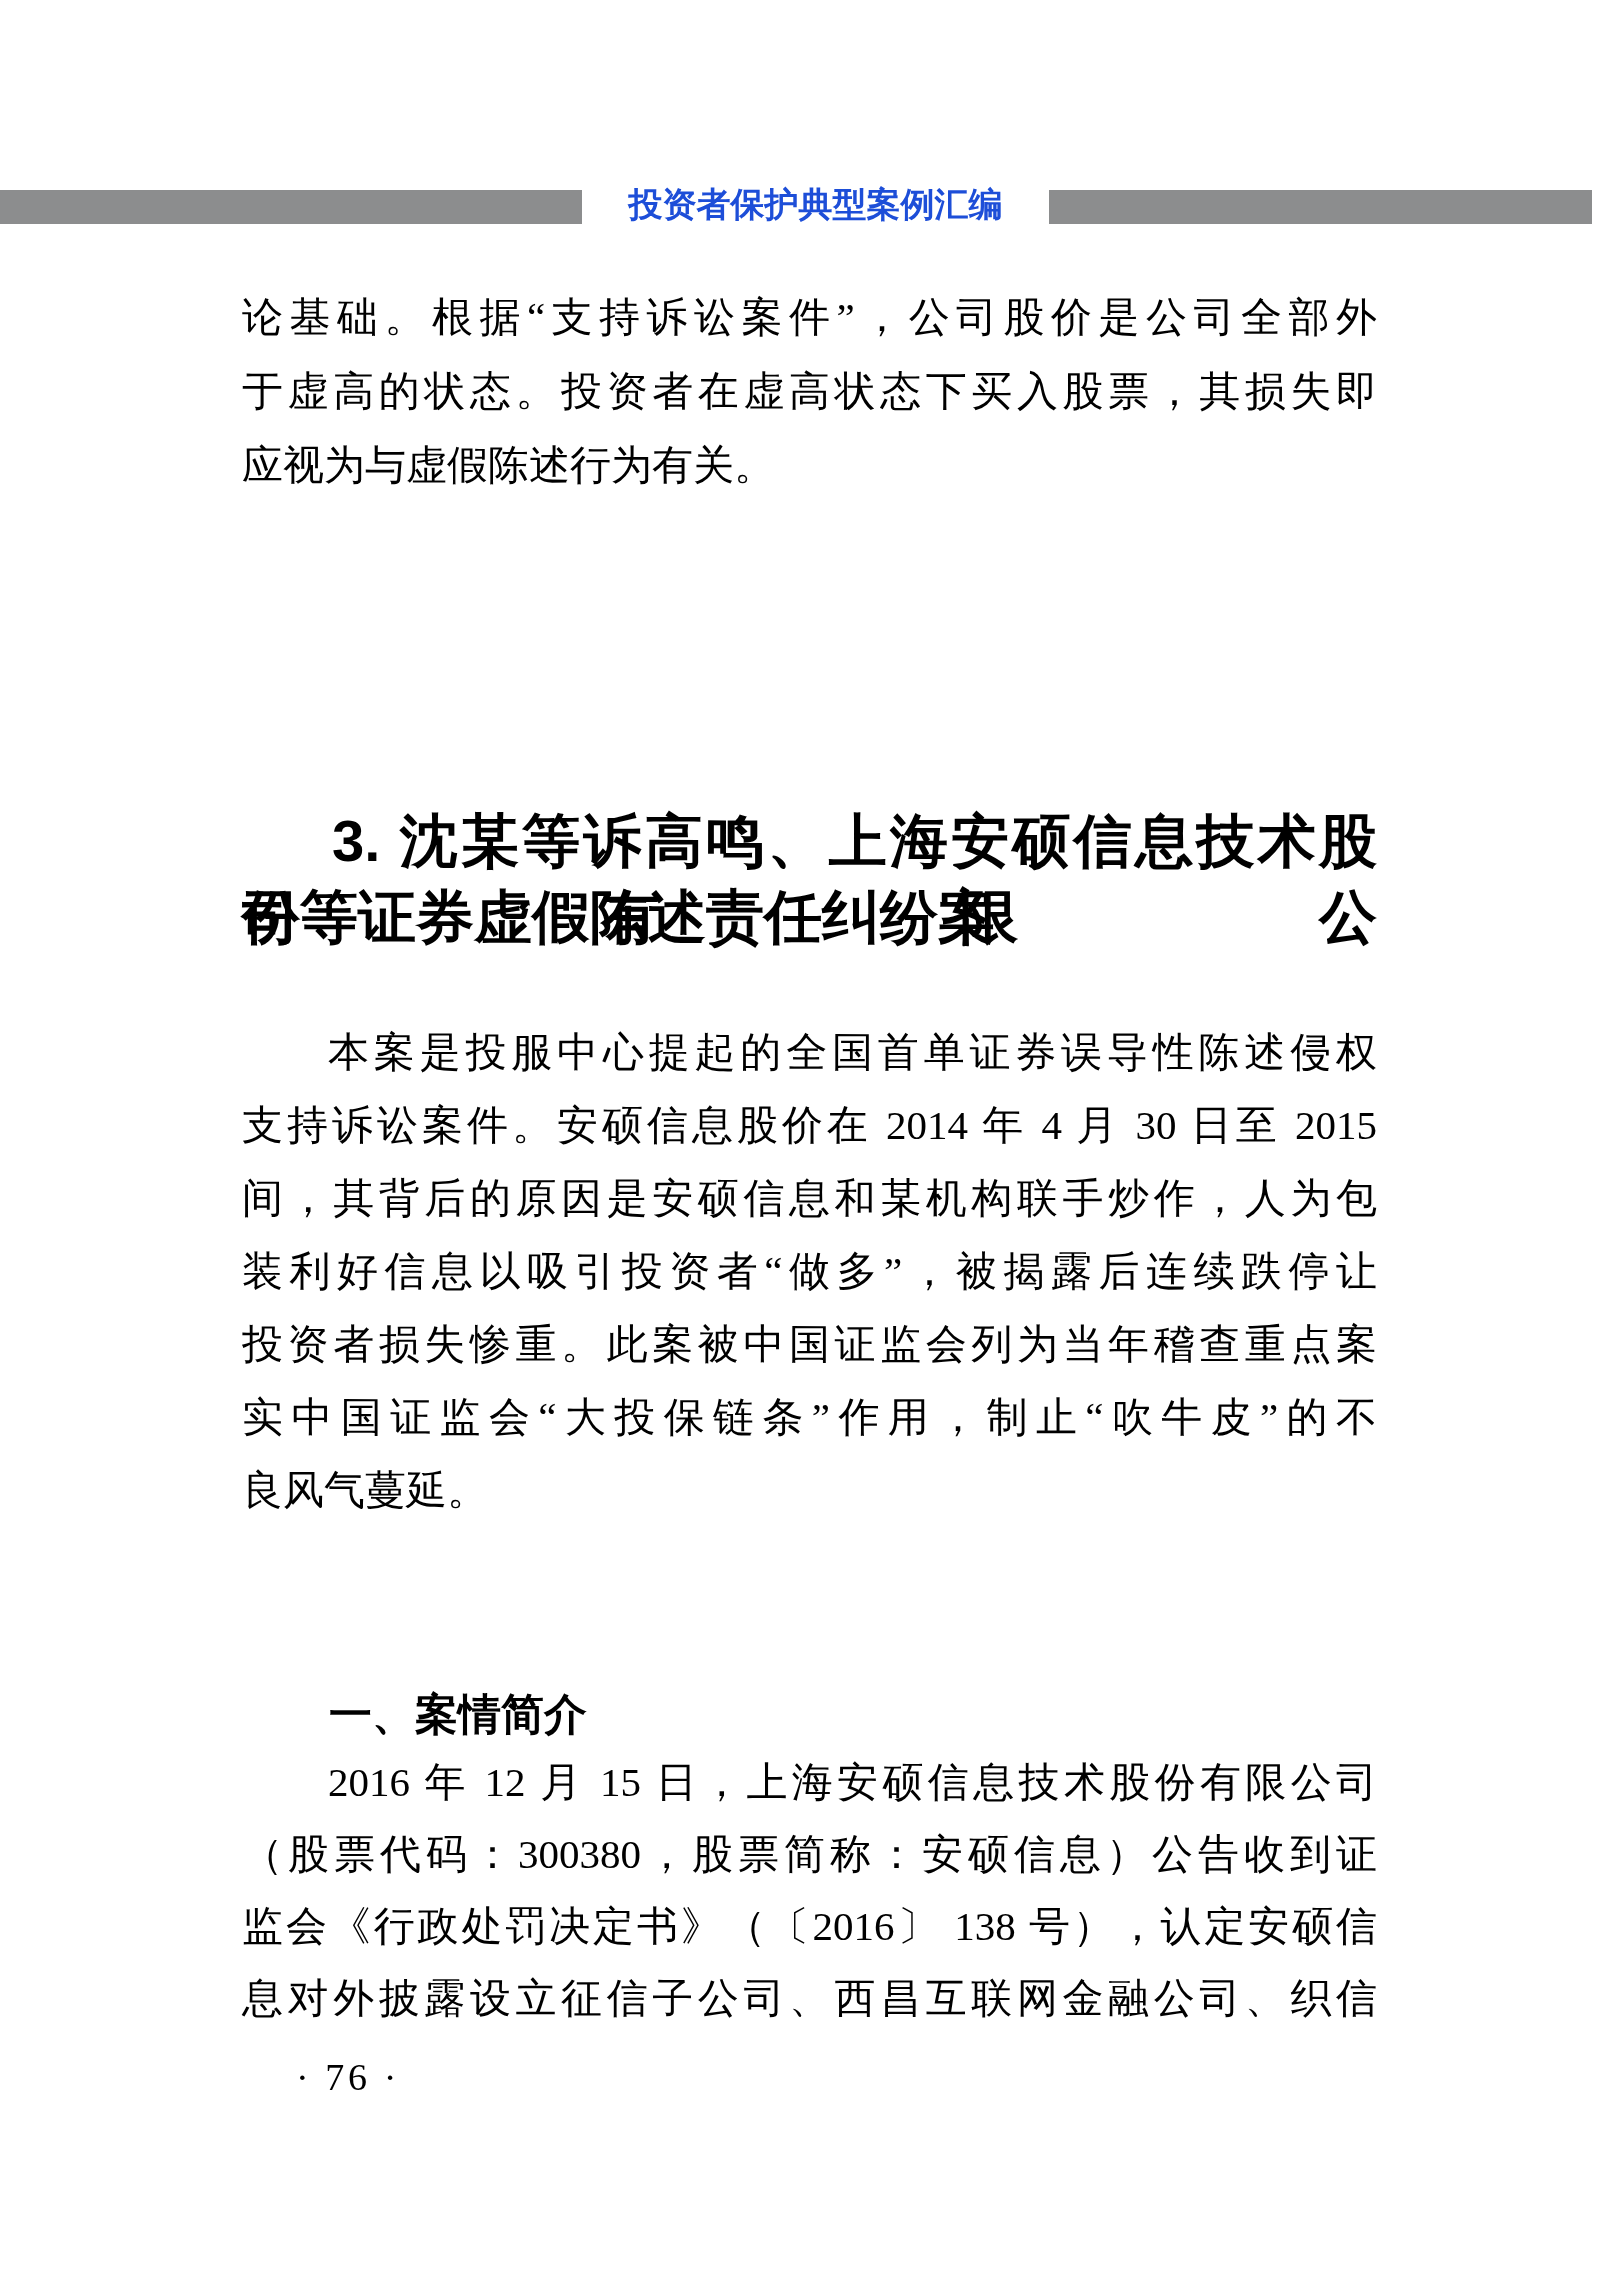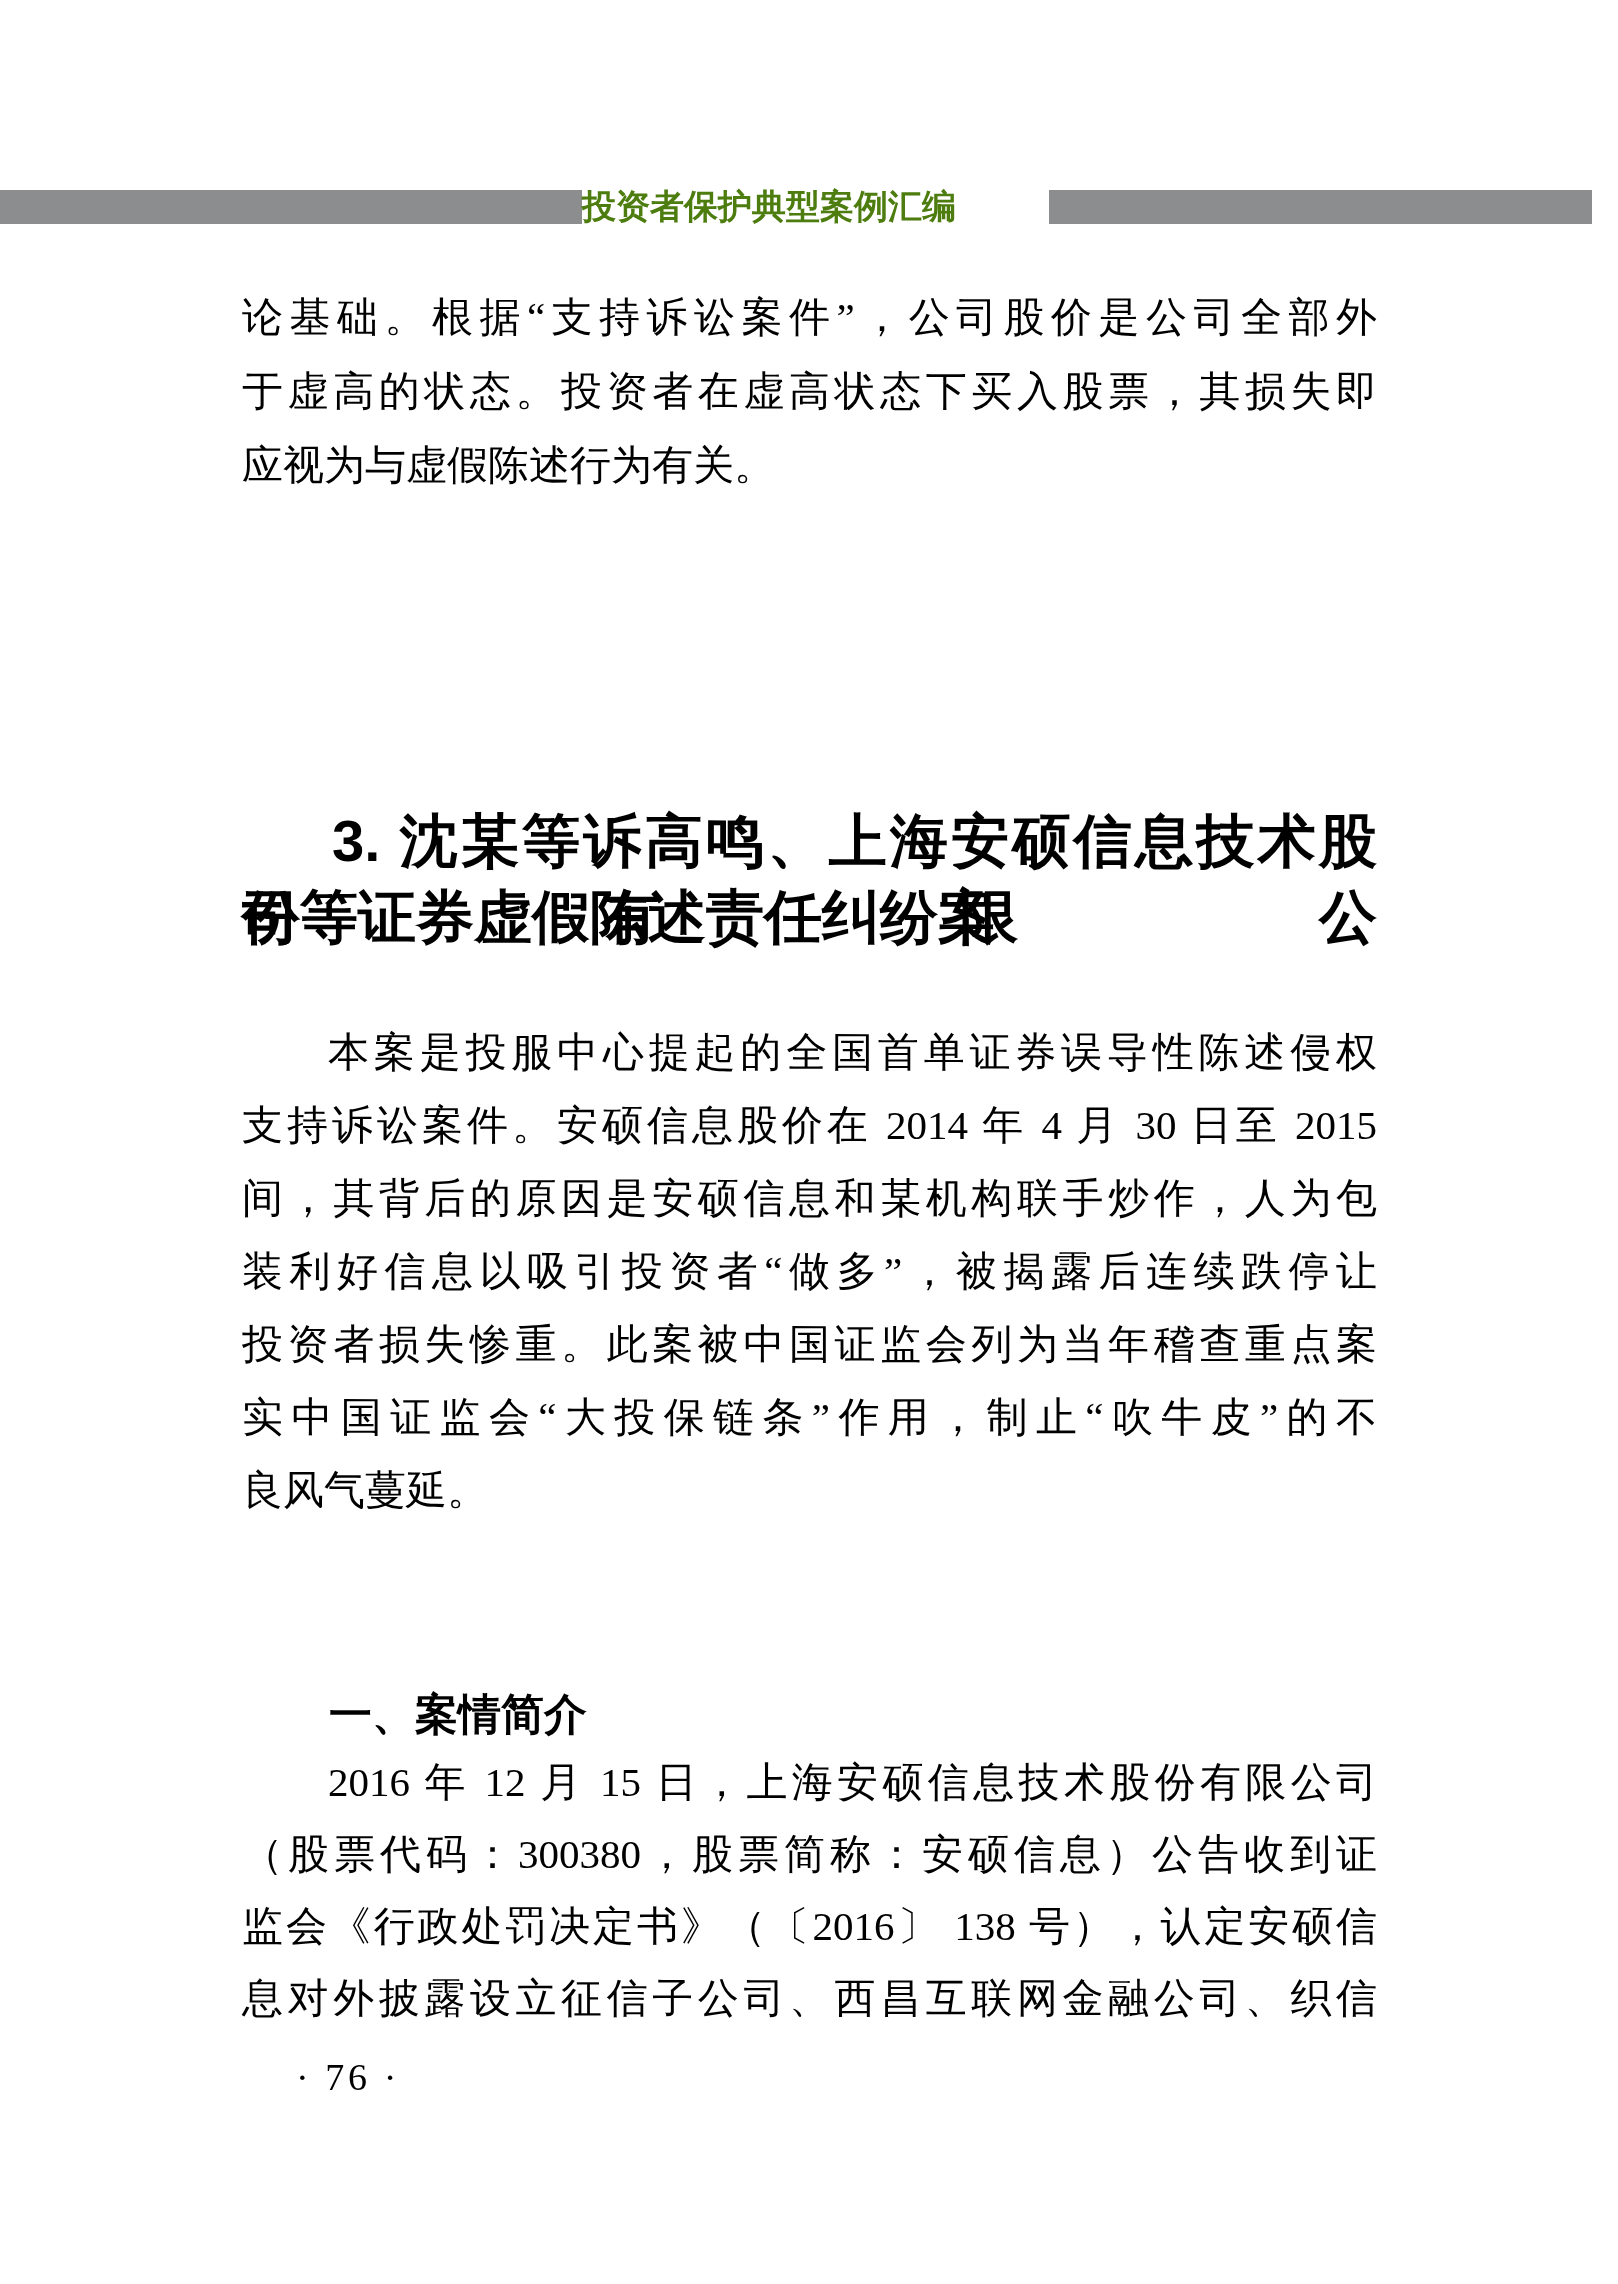--- a/index.html
+++ b/index.html
@@ -18,25 +18,25 @@
     top: 190px;
     height: 34px;
     background: #8c8d8e;
   }
   .head-bar.left  { left: 0;      width: 582px; }
   .head-bar.right { left: 1049px; width: 543px; }
   .head-title {
     position: absolute;
     left: 582px; top: 182px; width: 467px; height: 50px;
     line-height: 50px;
-    text-align: left;
-    font-family: Liberation Serif, serif;
+    text-align: center;
+    font-family: Liberation Mono, monospace;
     font-weight: bold;
     font-size: 34px;
-    color: #4d7c0f;
+    color: #1d4ed8;
     white-space: nowrap;
   }
   
   .block {
     position: absolute;
     left: 242px;
     width: 1135px;
   }
   .body-text { font-size: 41px; line-height: 73px; }
   .line {

